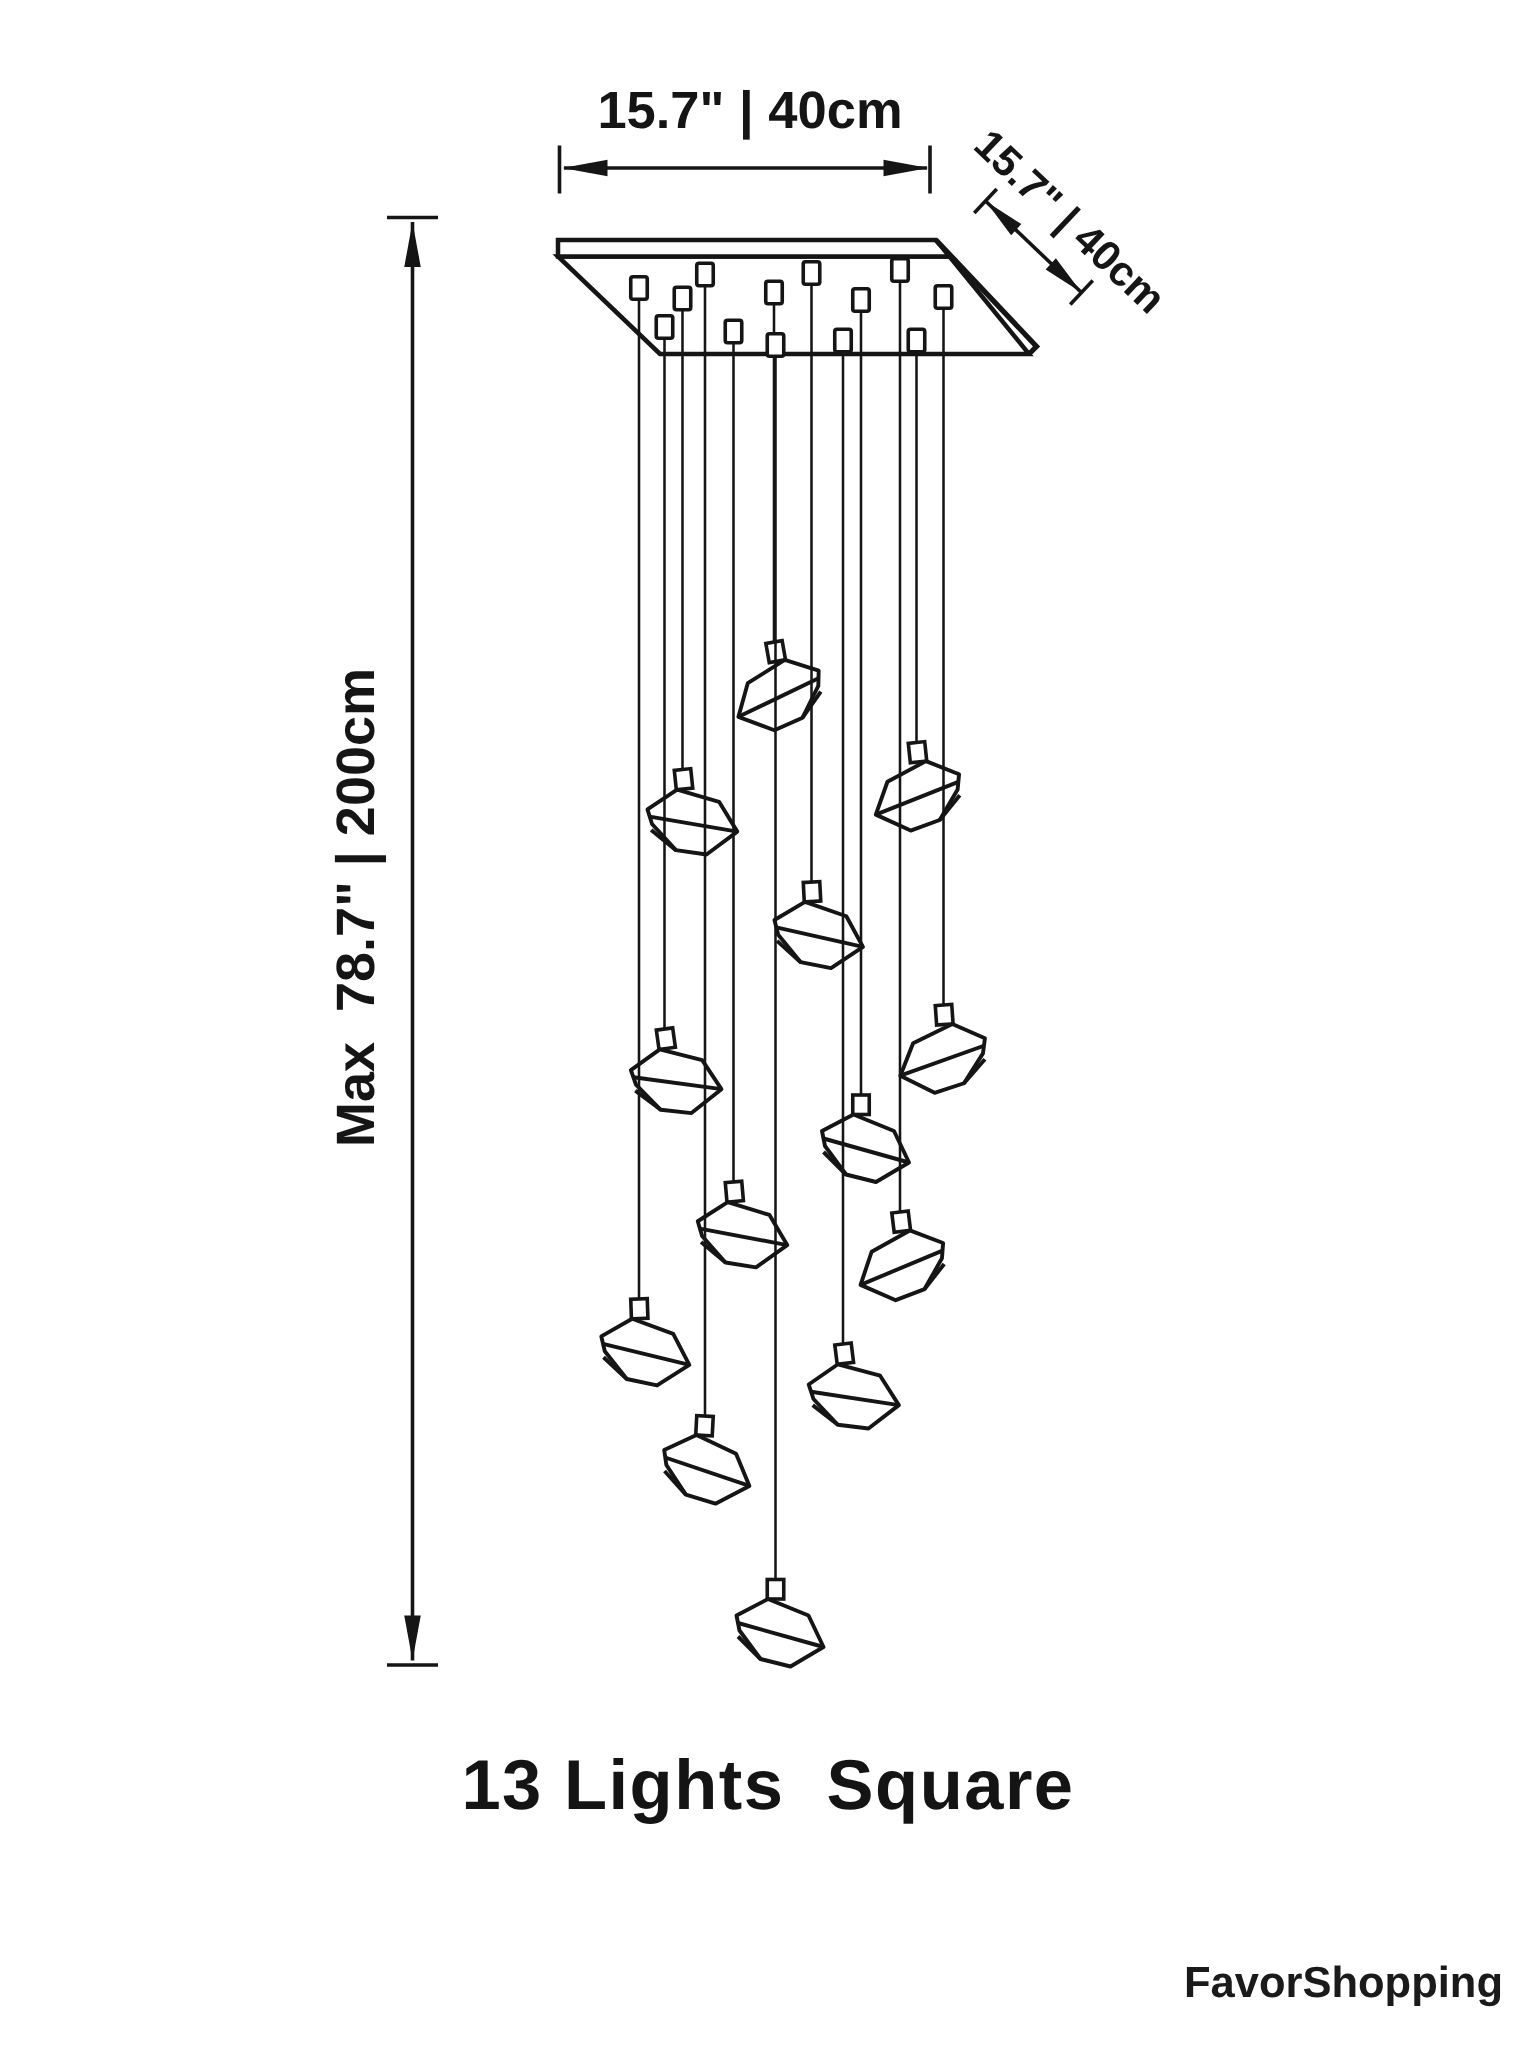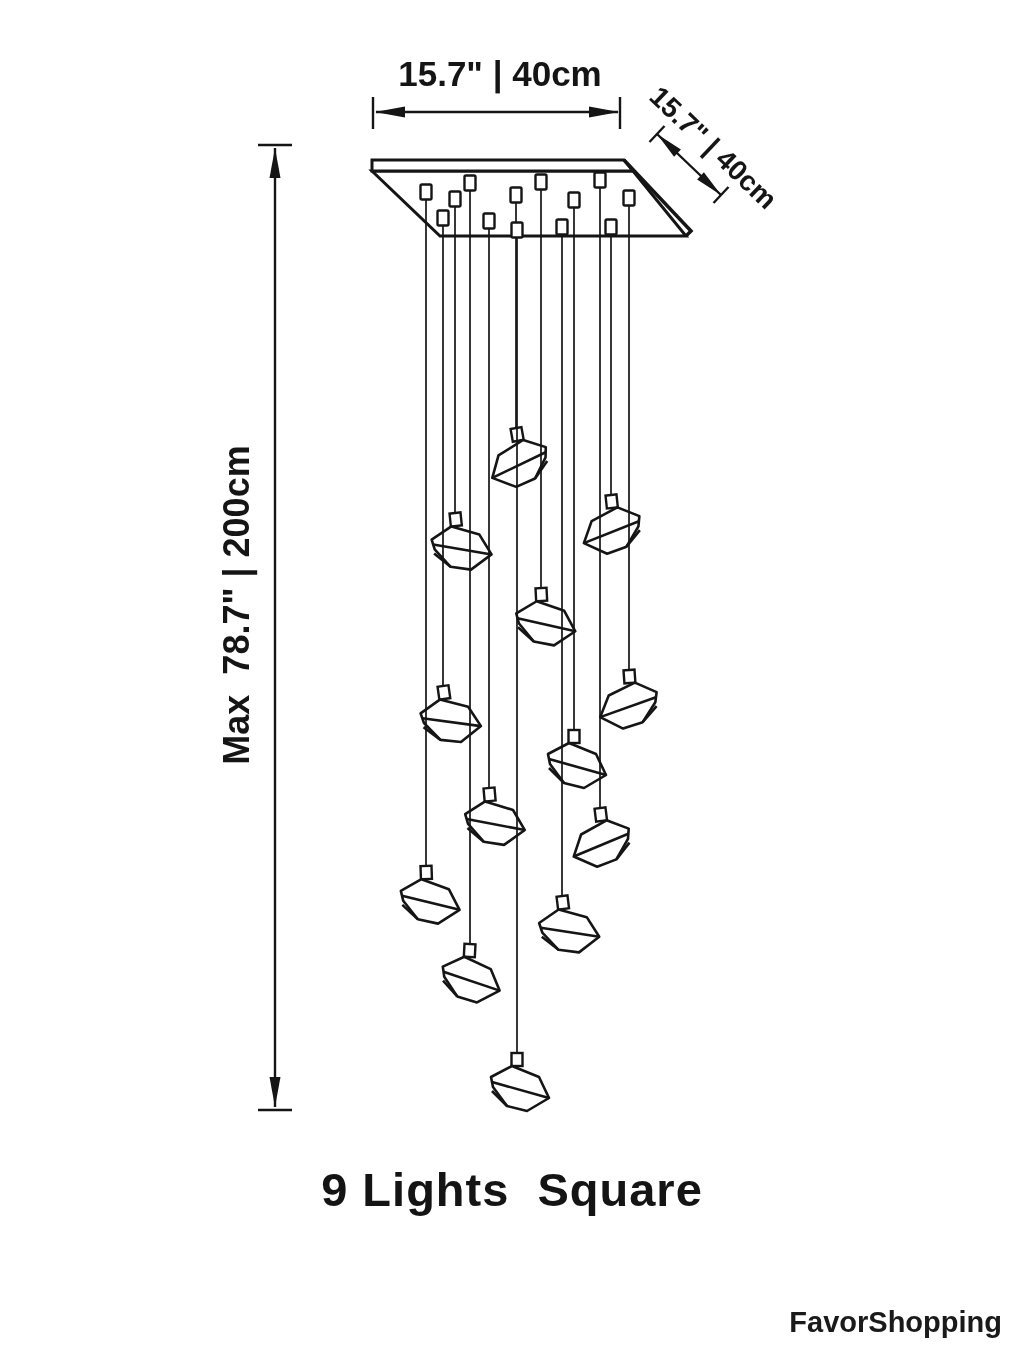--- a/index.html
+++ b/index.html
@@ -132,16 +132,16 @@
         <use href="#pendant" xlink:href="#pendant" transform="translate(517 1053) rotate(0)"></use>
       </g>
   </svg>
 
   <div class="dim-label label" id="width-label">15.7" | 40cm</div>
 
   <div class="dim-label label" id="depth-label">15.7" | 40cm</div>
 
   <div class="dim-label label" id="height-label">Max  78.7" | 200cm</div>
 
-  <div id="product-title" class="label">9 Lights  Square</div>
+  <div id="product-title" class="label">13 Lights  Square</div>
 
   <div id="brand-watermark">FavorShopping</div>
 </div>
 
 </body></html>

